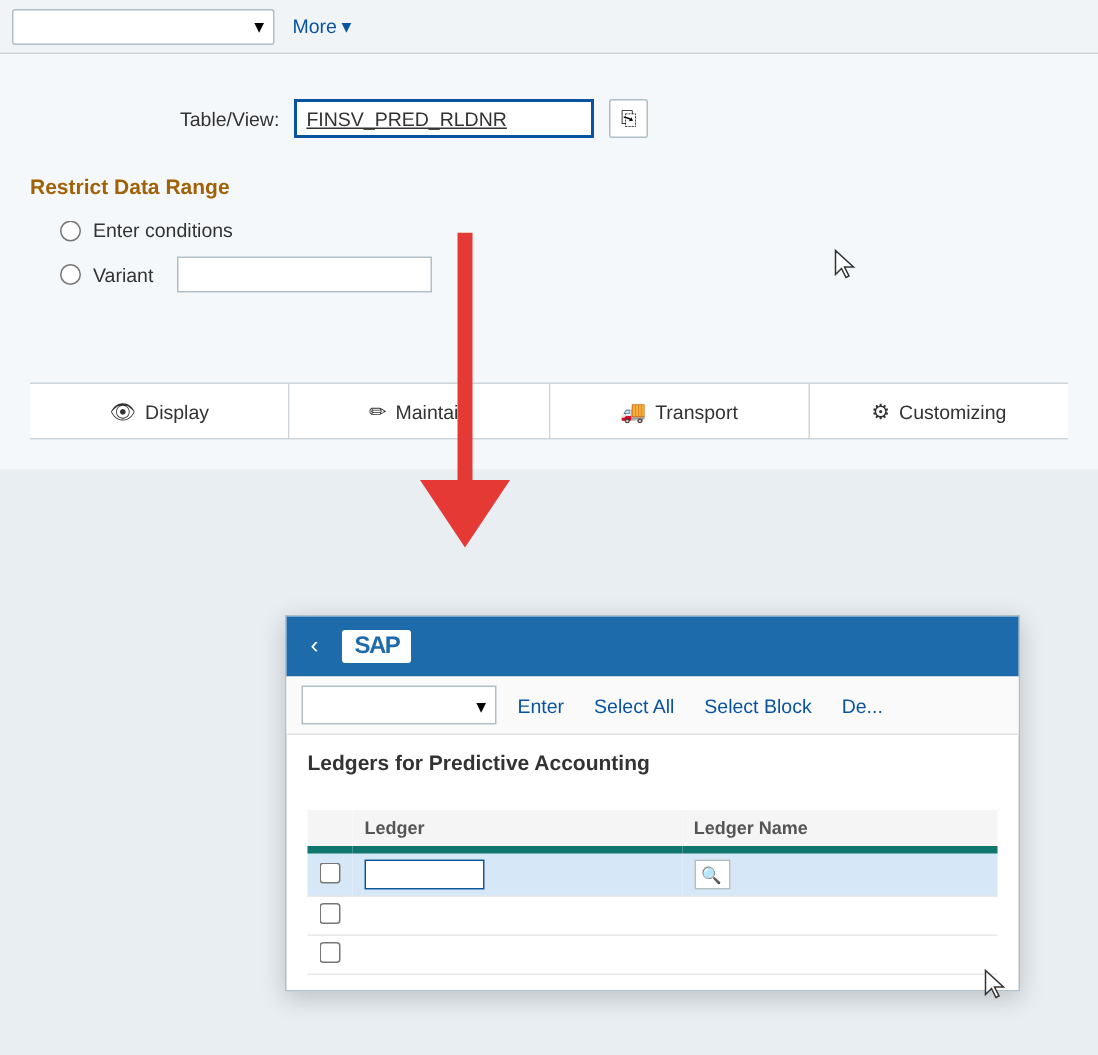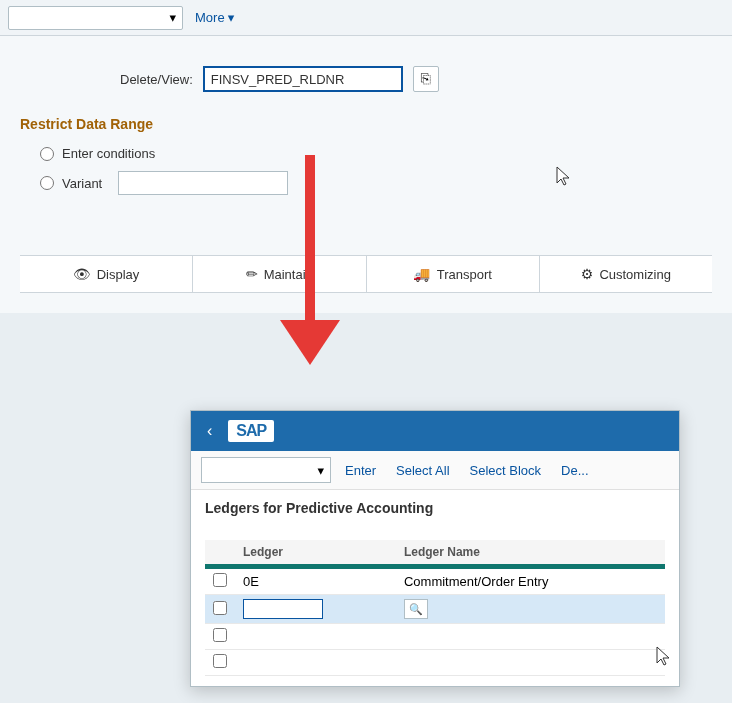--- a/index.html
+++ b/index.html
@@ -71,20 +71,21 @@
     }
     .table-view-input {
       border: 2px solid #0854a0;
       background: white;
       height: 26px;
       width: 200px;
       padding: 0 6px;
       font-size: 13px;
       color: #333;
       outline: none;
+      text-decoration: underline;
     }
     .copy-icon-btn {
       width: 26px;
       height: 26px;
       border: 1px solid #b0bec5;
       background: white;
       display: flex;
       align-items: center;
       justify-content: center;
       cursor: pointer;
@@ -307,21 +308,21 @@
   </div>
   <div class="more-btn">
     <span>More</span>
     <span>▾</span>
   </div>
 </div>
 
 <div class="main-area">
 
   <div class="table-view-row">
-    <label class="table-view-label">Delete/View:</label>
+    <label class="table-view-label">Table/View:</label>
     <input class="table-view-input" type="text" value="FINSV_PRED_RLDNR" style="">
     <button class="copy-icon-btn">
       <span style="font-size:13px;">⎘</span>
     </button>
   </div>
 
   <div>
     <div class="section-title">Restrict Data Range</div>
     <div class="radio-group">
       <div class="radio-item">
@@ -395,27 +396,20 @@
     <table class="dialog-table">
       <thead>
         <tr>
           <th style="width:24px;"></th>
           <th>Ledger</th>
           <th>Ledger Name</th>
         </tr>
       </thead>
       <tbody>
 
-        <tr>
-          <td>
-            <input type="checkbox" class="row-checkbox" style="">
-          </td>
-          <td>0E</td>
-          <td>Commitment/Order Entry</td>
-        </tr>
 
         <tr class="selected">
           <td>
             <input type="checkbox" class="row-checkbox" style="">
           </td>
           <td>
             <input type="text" class="inline-input" value="" style="">
           </td>
           <td>
             <span class="search-icon-cell">🔍</span>

